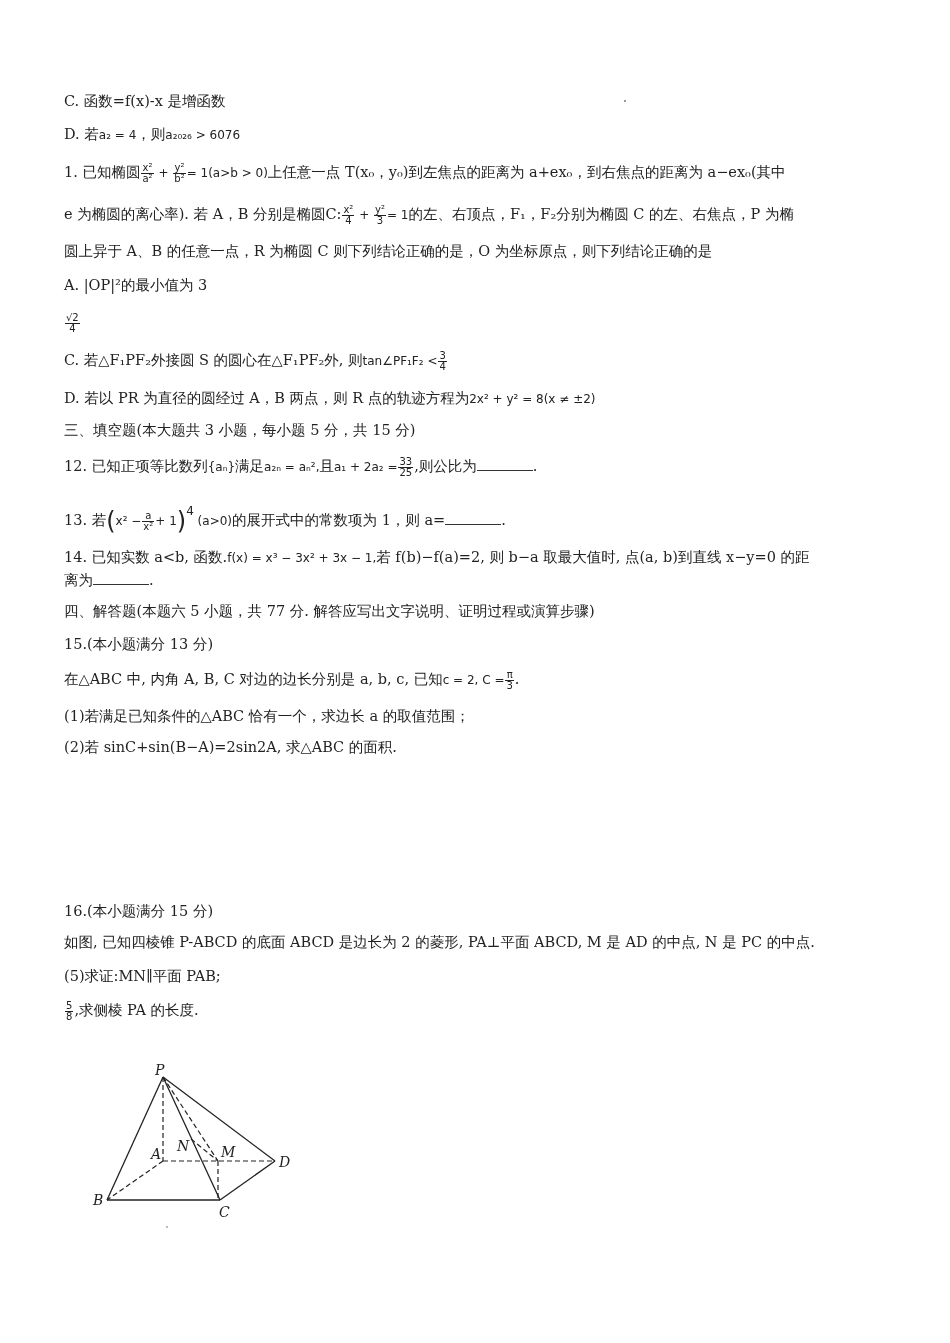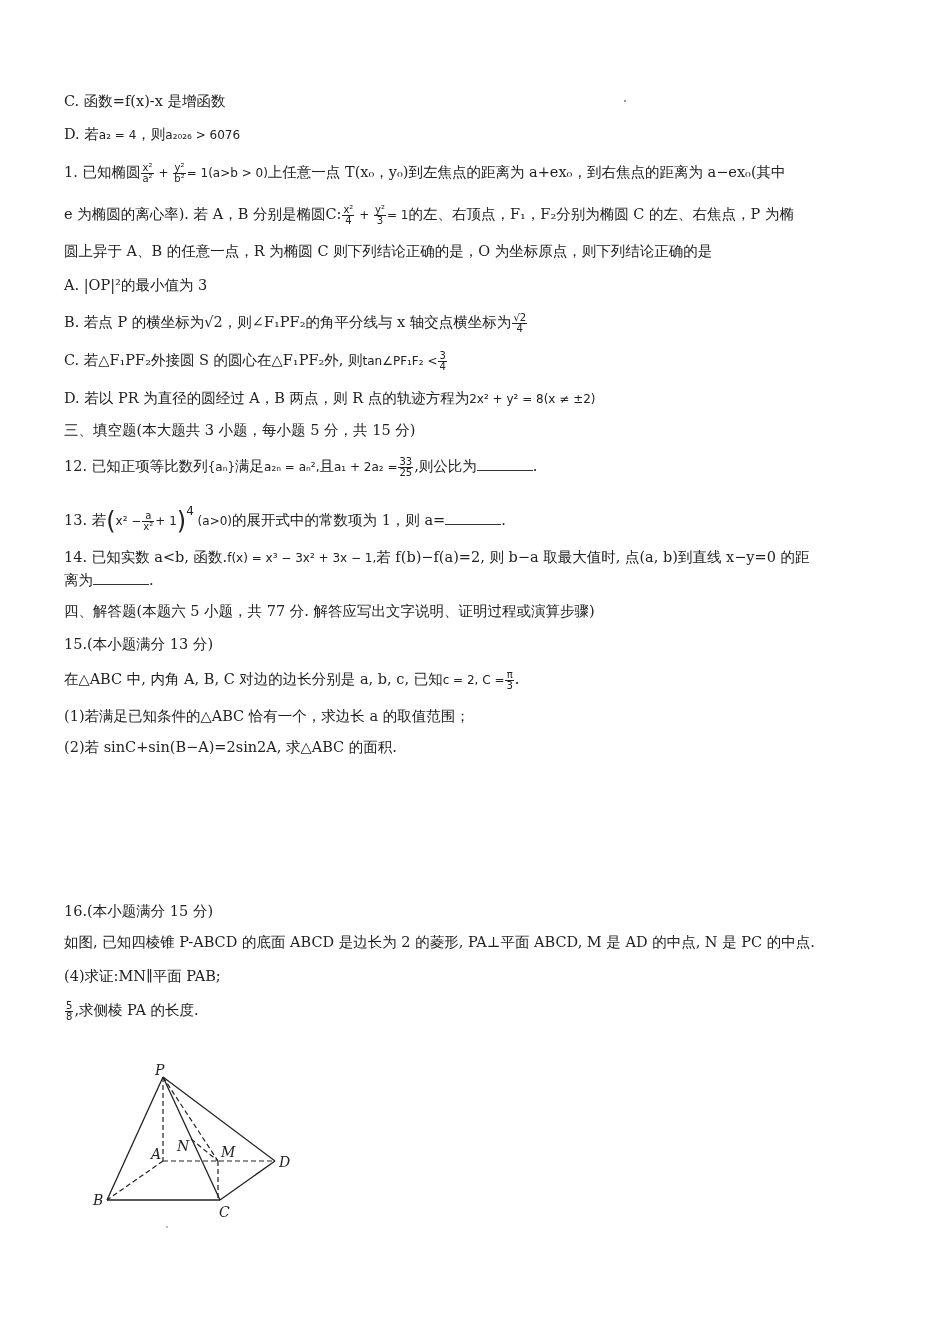--- a/index.html
+++ b/index.html
@@ -30,21 +30,21 @@
 
 <div class="line" style="top:162px">
   <span>1. 已知椭圆</span><span class="frac"><span class="num">x²</span><span class="den">a²</span></span><span class="m"> + </span><span class="frac"><span class="num">y²</span><span class="den">b²</span></span><span class="m">= 1(a&gt;b &gt; 0)</span><span>上任意一点 T(x₀，y₀)到左焦点的距离为 a+ex₀，到右焦点的距离为 a−ex₀(其中</span>
 </div>
 <div class="line" style="top:204px">
   <span>e 为椭圆的离心率). 若 A，B 分别是椭圆C:</span><span class="frac"><span class="num">x²</span><span class="den">4</span></span><span class="m"> + </span><span class="frac"><span class="num">y²</span><span class="den">3</span></span><span class="m">= 1</span><span>的左、右顶点，F₁，F₂分别为椭圆 C 的左、右焦点，P 为椭</span>
 </div>
 <div class="line" style="top:241px">圆上异于 A、B 的任意一点，R 为椭圆 C 则下列结论正确的是，O 为坐标原点，则下列结论正确的是</div>
 <div class="line" style="top:275px">A. |OP|²的最小值为 3</div>
 <div class="line" style="top:312px">
-  <span>B. 若点 P 的横坐标为√2，则∠F₁PF₂的角平分线与 x 轴交点横坐标为</span><span class="frac"><span class="num">√2</span><span class="den">4</span></span>
+  <span class="frac"><span class="num">√2</span><span class="den">4</span></span>
 </div>
 <div class="line" style="top:350px">
   <span>C. 若△F₁PF₂外接圆 S 的圆心在△F₁PF₂外, 则</span><span class="m">tan∠PF₁F₂ &lt;</span><span class="frac"><span class="num">3</span><span class="den">4</span></span>
 </div>
 <div class="line" style="top:388px">
   <span>D. 若以 PR 为直径的圆经过 A，B 两点，则 R 点的轨迹方程为</span><span class="m">2x² + y² = 8(x ≠ ±2)</span>
 </div>
 
 <div class="line" style="top:420px">三、填空题(本大题共 3 小题，每小题 5 分，共 15 分)</div>
 
@@ -67,21 +67,21 @@
 
 <div class="line" style="top:634px">15.(本小题满分 13 分)</div>
 <div class="line" style="top:669px">
   <span>在△ABC 中, 内角 A, B, C 对边的边长分别是 a, b, c, 已知</span><span class="m">c = 2, C =</span><span class="frac"><span class="num">π</span><span class="den">3</span></span><span>.</span>
 </div>
 <div class="line" style="top:706px">(1)若满足已知条件的△ABC 恰有一个，求边长 a 的取值范围；</div>
 <div class="line" style="top:737px">(2)若 sinC+sin(B−A)=2sin2A, 求△ABC 的面积.</div>
 
 <div class="line" style="top:901px">16.(本小题满分 15 分)</div>
 <div class="line" style="top:932px">如图, 已知四棱锥 P-ABCD 的底面 ABCD 是边长为 2 的菱形, PA⊥平面 ABCD, M 是 AD 的中点, N 是 PC 的中点.</div>
-<div class="line" style="top:966px">(4)求证:MN∥平面 PAB;</div>
+<div class="line" style="top:966px">(5)求证:MN∥平面 PAB;</div>
 <div class="line" style="top:1000px">
   <span class="frac"><span class="num">5</span><span class="den">8</span></span><span>,求侧棱 PA 的长度.</span>
 </div>
 
 <div class="figure">
   <svg width="230" height="185" viewBox="0 0 230 185" xmlns="http://www.w3.org/2000/svg">
     <g stroke="#222" stroke-width="1.3" fill="none">
 
       <line x1="78" y1="22" x2="22" y2="145"></line>
       <line x1="22" y1="145" x2="135" y2="145"></line>

